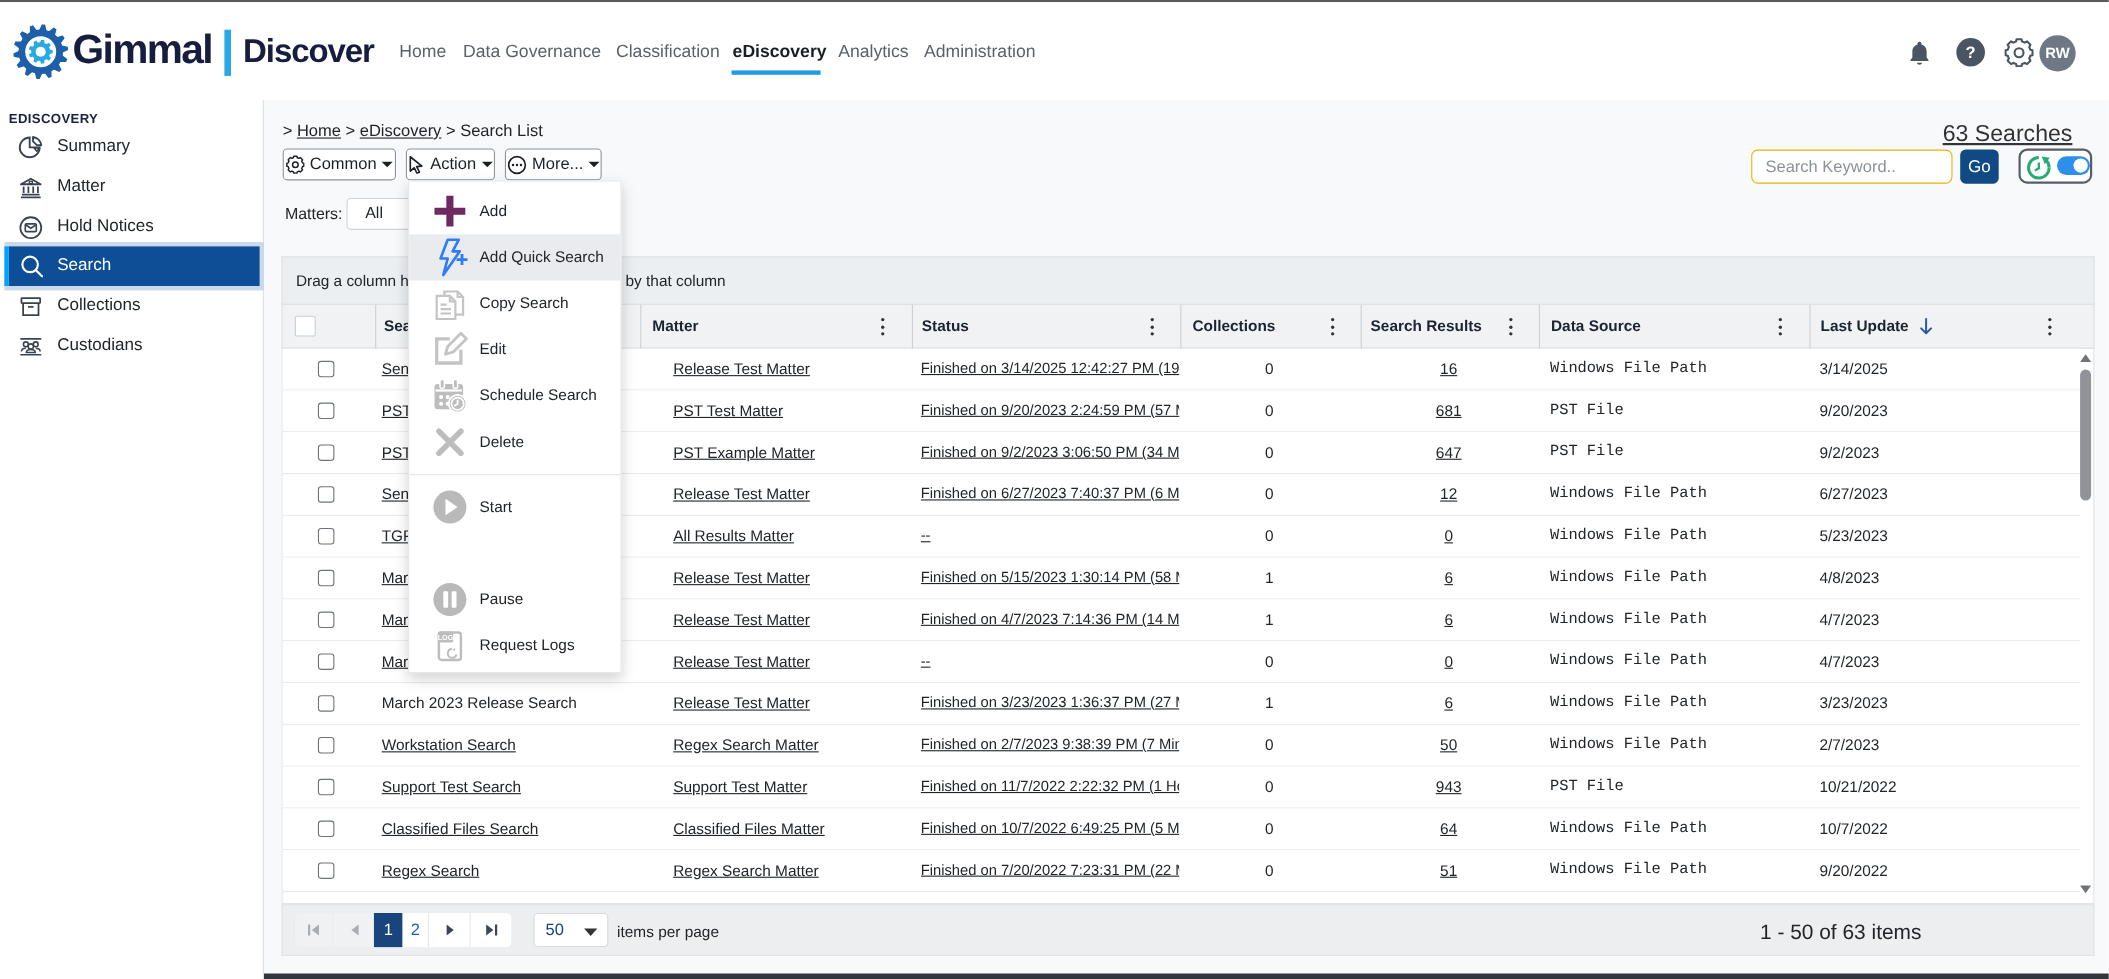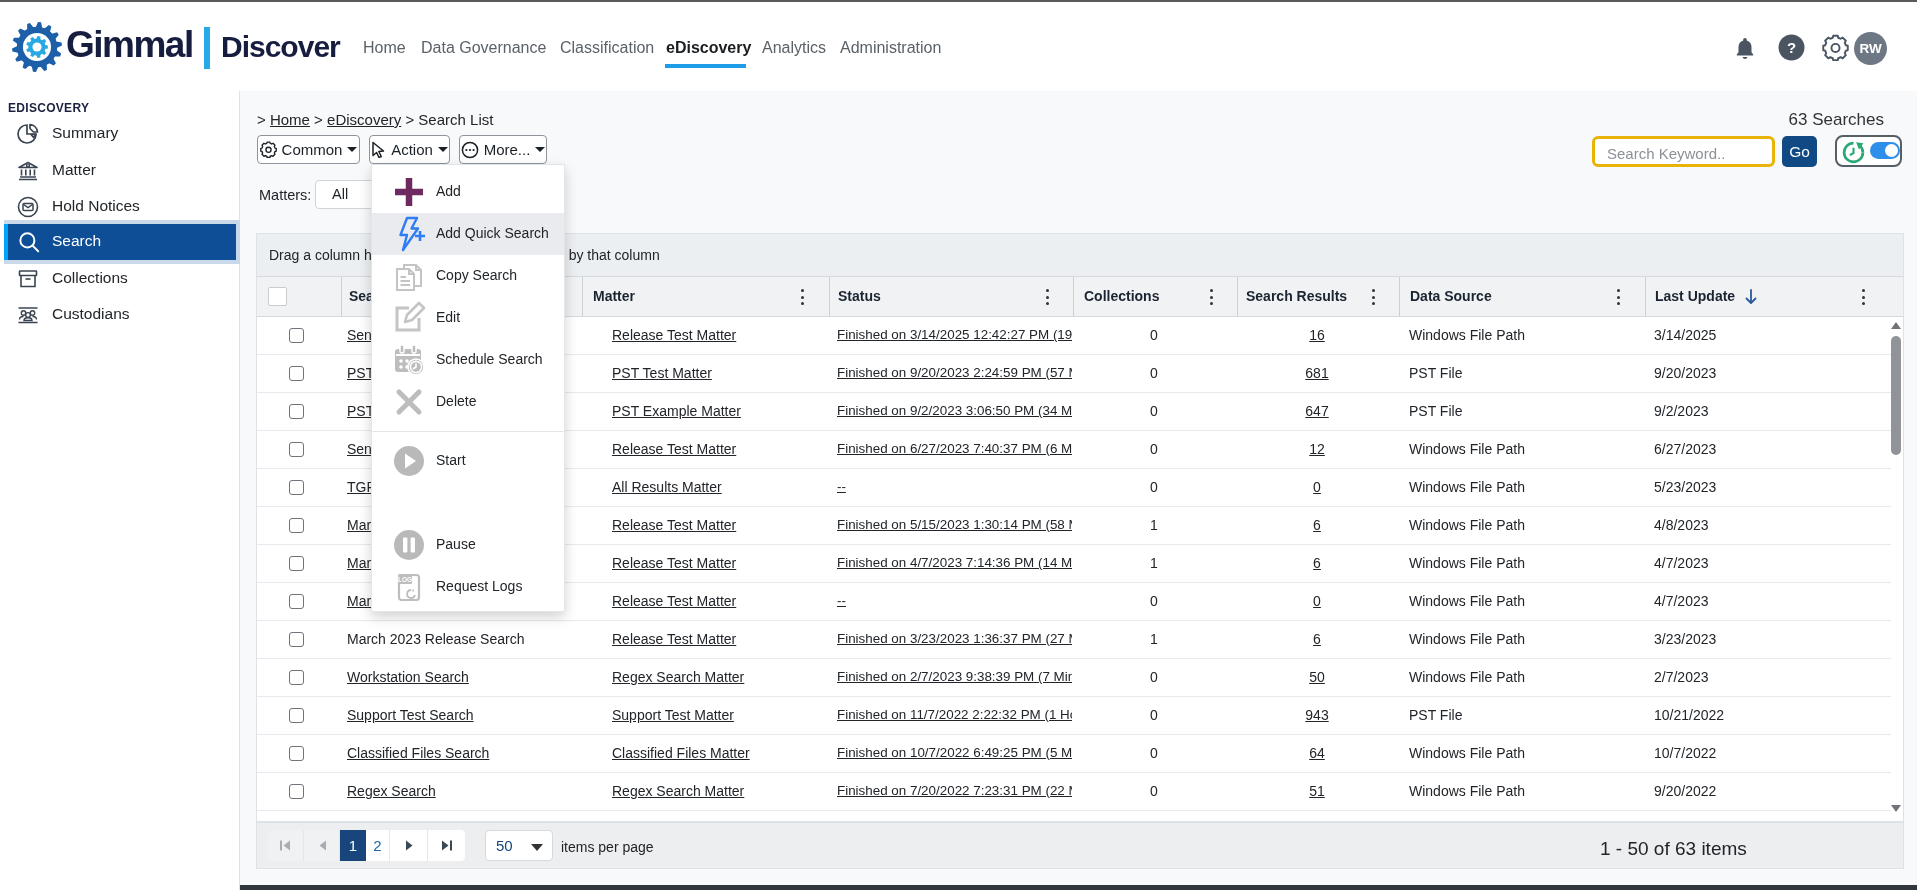--- a/index.html
+++ b/index.html
@@ -16,43 +16,43 @@
 #logo-gimmal { left:66px; top:22px; font-size:37px; font-weight:bold; color:#161d3f; letter-spacing:-1.5px; }
 #logo-bar { left:204px; top:25px; width:6px; height:42px; background:#29a8e8; }
 #logo-discover { left:221px; top:28px; font-size:30px; font-weight:bold; color:#161d3f; letter-spacing:-1px; }
 .sideitem { left:0; width:240px; height:36px; color:#212529; font-size:15.5px; }
 .sideitem .lbl { position:absolute; left:52px; top:8px; }
 .sideitem svg { position:absolute; left:16px; top:6px; }
 #crumb { left:257px; top:111px; font-size:15px; color:#212529; }
 #crumb a { color:#212529; text-decoration:underline; }
 .tbtn { top:135px; height:29px; background:#fff; border:1px solid #8d949b; border-radius:4px; font-size:15px; color:#1b2026; display:flex; align-items:center; justify-content:center; gap:5px; }
 .caret { width:0; height:0; border-left:5px solid transparent; border-right:5px solid transparent; border-top:5px solid #1b2026; display:inline-block; }
-#searches63 { top:110px; left:1684px; width:200px; text-align:right; font-size:17px; color:#333; }
-#searchbox { left:1592px; top:136px; width:183px; height:31px; background:#fff; border:3px solid #eab308; border-radius:6px; color:#8b9198; font-size:15px; line-height:29px; padding-left:12px; }
+#searches63 { top:110px; left:1684px; width:200px; text-align:right; font-size:21px; color:#333;text-decoration:underline; }
+#searchbox { left:1592px; top:136px; width:183px; height:31px; background:#fff; border:1px solid #eab308; border-radius:6px; color:#8b9198; font-size:15px; line-height:29px; padding-left:12px; }
 #gobtn { left:1782px; top:136px; width:35px; height:31px; background:#114985; border-radius:5px; color:#fff; font-size:15.5px; text-align:center; line-height:31px; }
 #togglebox { left:1835px; top:135px; width:67px; height:32px; background:#fff; border:2px solid #565e66; border-radius:8px; }
 #matterslbl { left:259px; top:187px; font-size:14.5px; color:#212529; }
 #mattersdd { left:315px; top:180px; width:158px; height:29px; background:#fff; border:1px solid #ced4da; border-radius:4px; font-size:14.5px; color:#212529; line-height:27px; padding-left:16px; }
 
 #grid { left:256px; top:233px; width:1648px; height:589px; background:#fff; border:1px solid #dee2e6; }
 #dragband { left:256px; top:233px; width:1648px; height:43px; background:#eceff1; border:1px solid #dee2e6; border-bottom:none; font-size:14px; color:#212529; line-height:43px; padding-left:12px; }
 #ghead { left:256px; top:276px; width:1648px; height:41px; background:#f0f2f4; border-left:1px solid #dee2e6; border-right:1px solid #dee2e6; border-bottom:1px solid #d6dade; border-top:1px solid #d6dade; }
 .hcell { position:absolute; top:0; height:41px; border-left:1px solid #ccd1d6; }
 .htxt { position:absolute; top:11px; font-weight:bold; font-size:14px; color:#1b2430; }
 .hdots { position:absolute; top:12px; width:3px; }
 .hdots i { display:block; width:3px; height:3px; border-radius:50%; background:#2f3337; margin-bottom:3.5px; }
 .row { position:absolute; left:257px; width:1634px; height:38px; background:#fff; border-bottom:1px solid #e7eaed; font-size:14px; color:#212529; }
 .row a { color:#212529; text-decoration:underline; }
 .cb { position:absolute; left:32px; width:15px; height:15px; border:1.5px solid #6e747a; border-radius:3px; background:#fff; }
 .c-name { position:absolute; left:90px; top:10px; }
 .c-matter { position:absolute; left:335px; top:10px;margin-left:20px; }
 .c-status { position:absolute; left:580px; top:10px; width:235px; overflow:hidden; white-space:nowrap; font-size:13.4px; }
 .c-coll { position:absolute; left:815px; top:10px; width:164px; text-align:center; }
 .c-res { position:absolute; left:979px; top:10px; width:162px; text-align:center; }
-.c-src { position:absolute; left:1152px; top:10px; }
+.c-src { position:absolute; left:1152px; top:10px;font-family:Liberation Mono, monospace; }
 .c-upd { position:absolute; left:1397px; top:10px; }
 
 #pager { left:256px; top:822px; width:1648px; height:47px; background:#eceef0; border:1px solid #dee2e6; }
 #pageinfo { position:absolute; top:838px; left:1600px; width:293px; text-align:left; font-size:19px; color:#212529; }
 
 #menu { left:371px; top:164px; width:194px; height:448px; background:#fff; border:1px solid #e3e6e9; box-shadow:0 5px 12px rgba(0,0,0,0.18); }
 .mi { position:absolute; left:0; width:192px; height:42px; font-size:14px; color:#212529; }
 .mi .t { position:absolute; left:64px; top:12px; }
 .mi svg { position:absolute; left:19px; top:3px; }
 #mi-hl { background:#e9ebee; }

